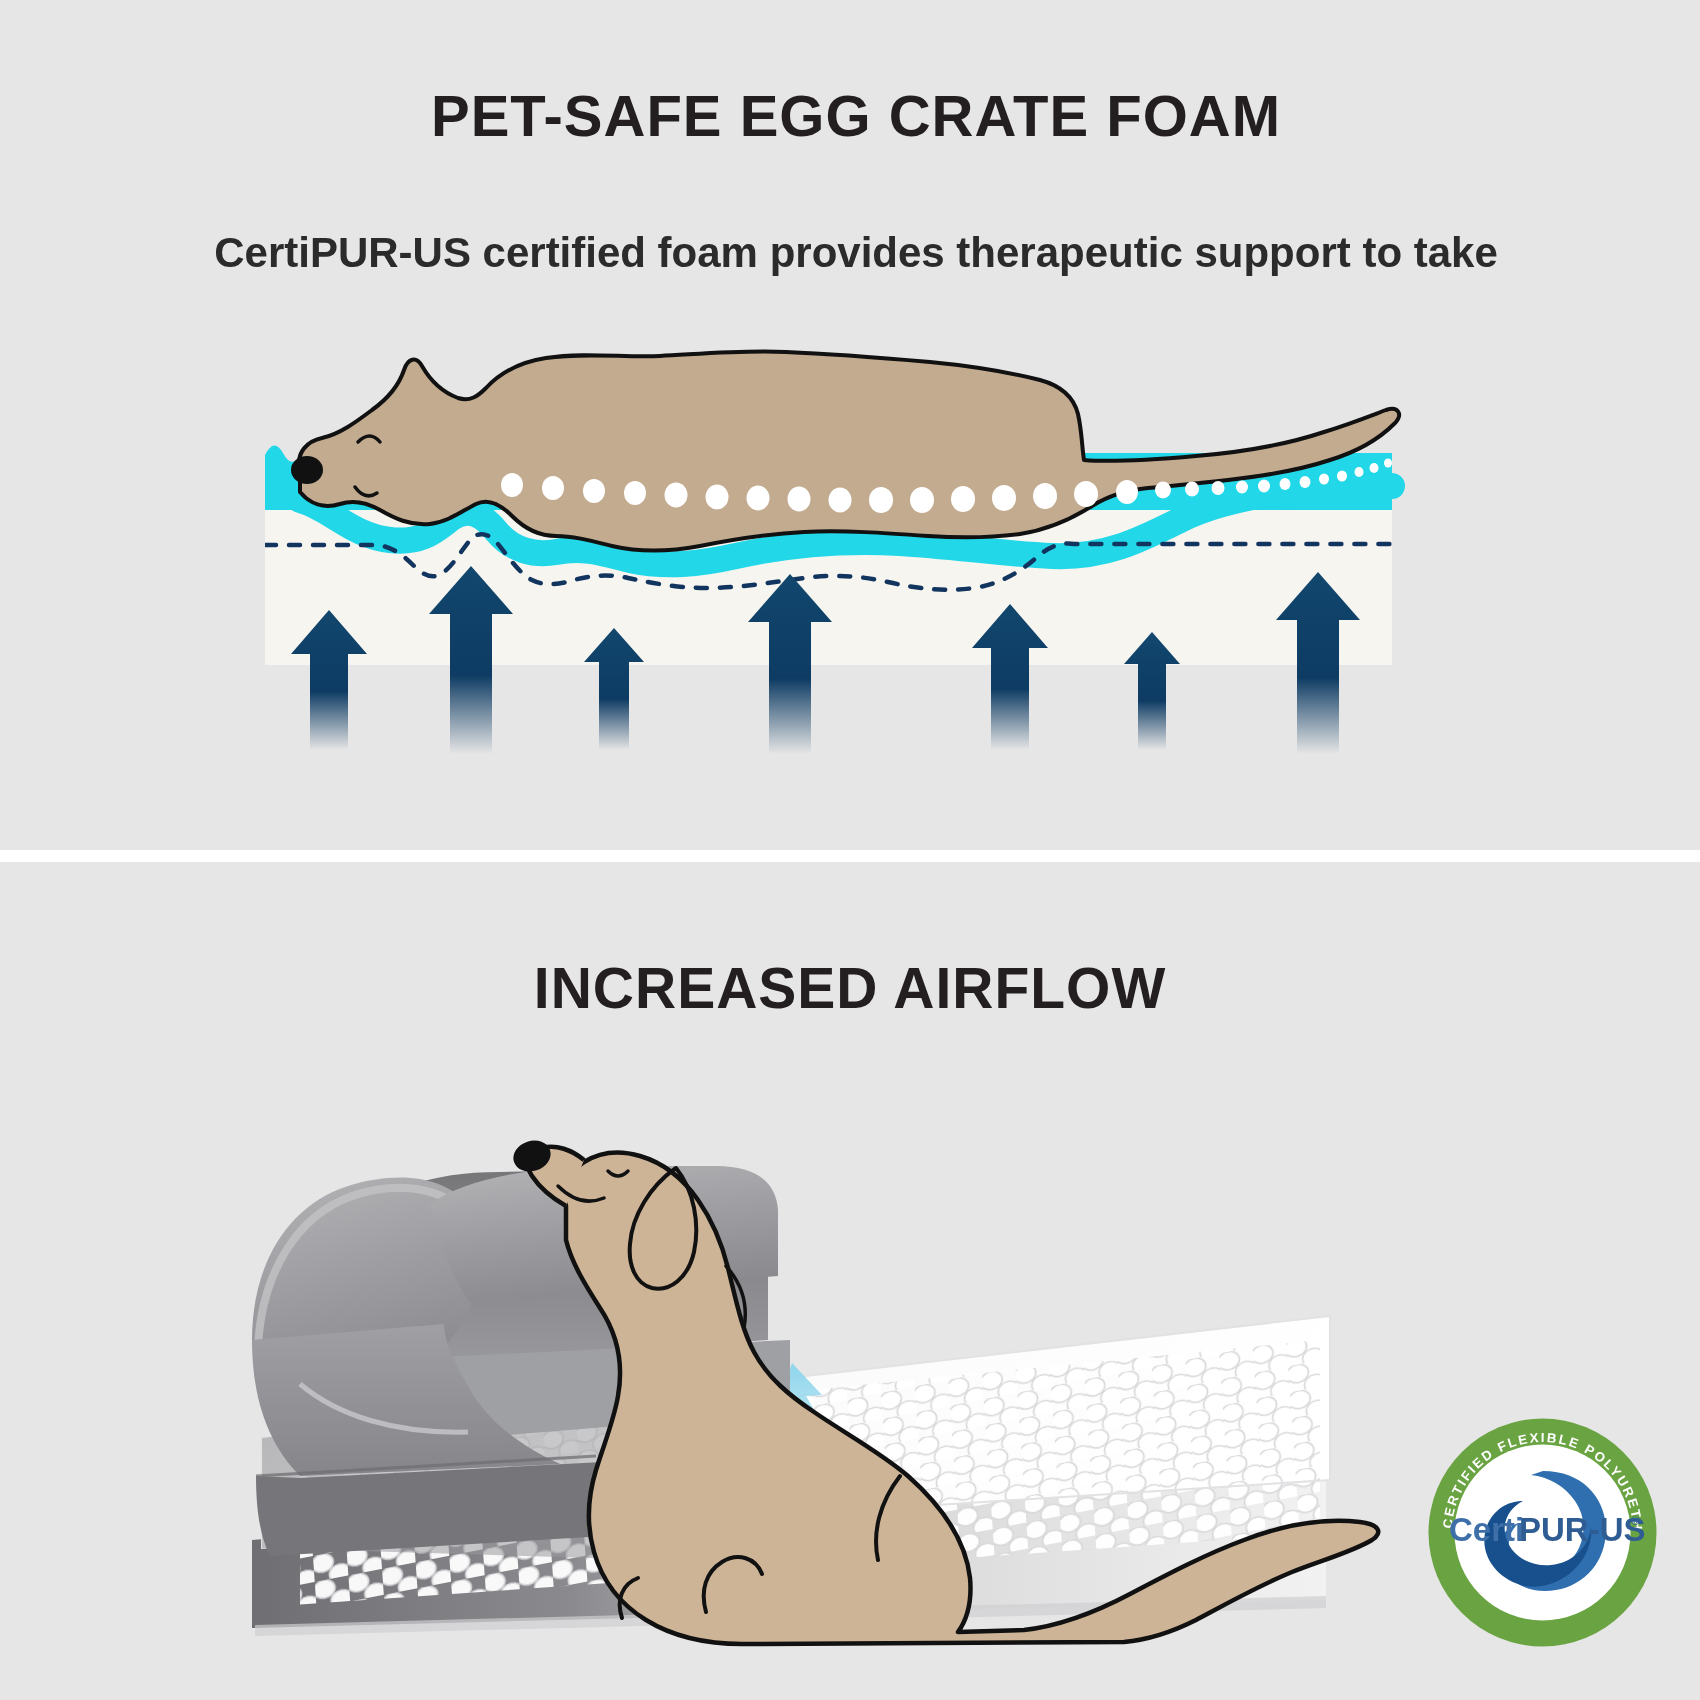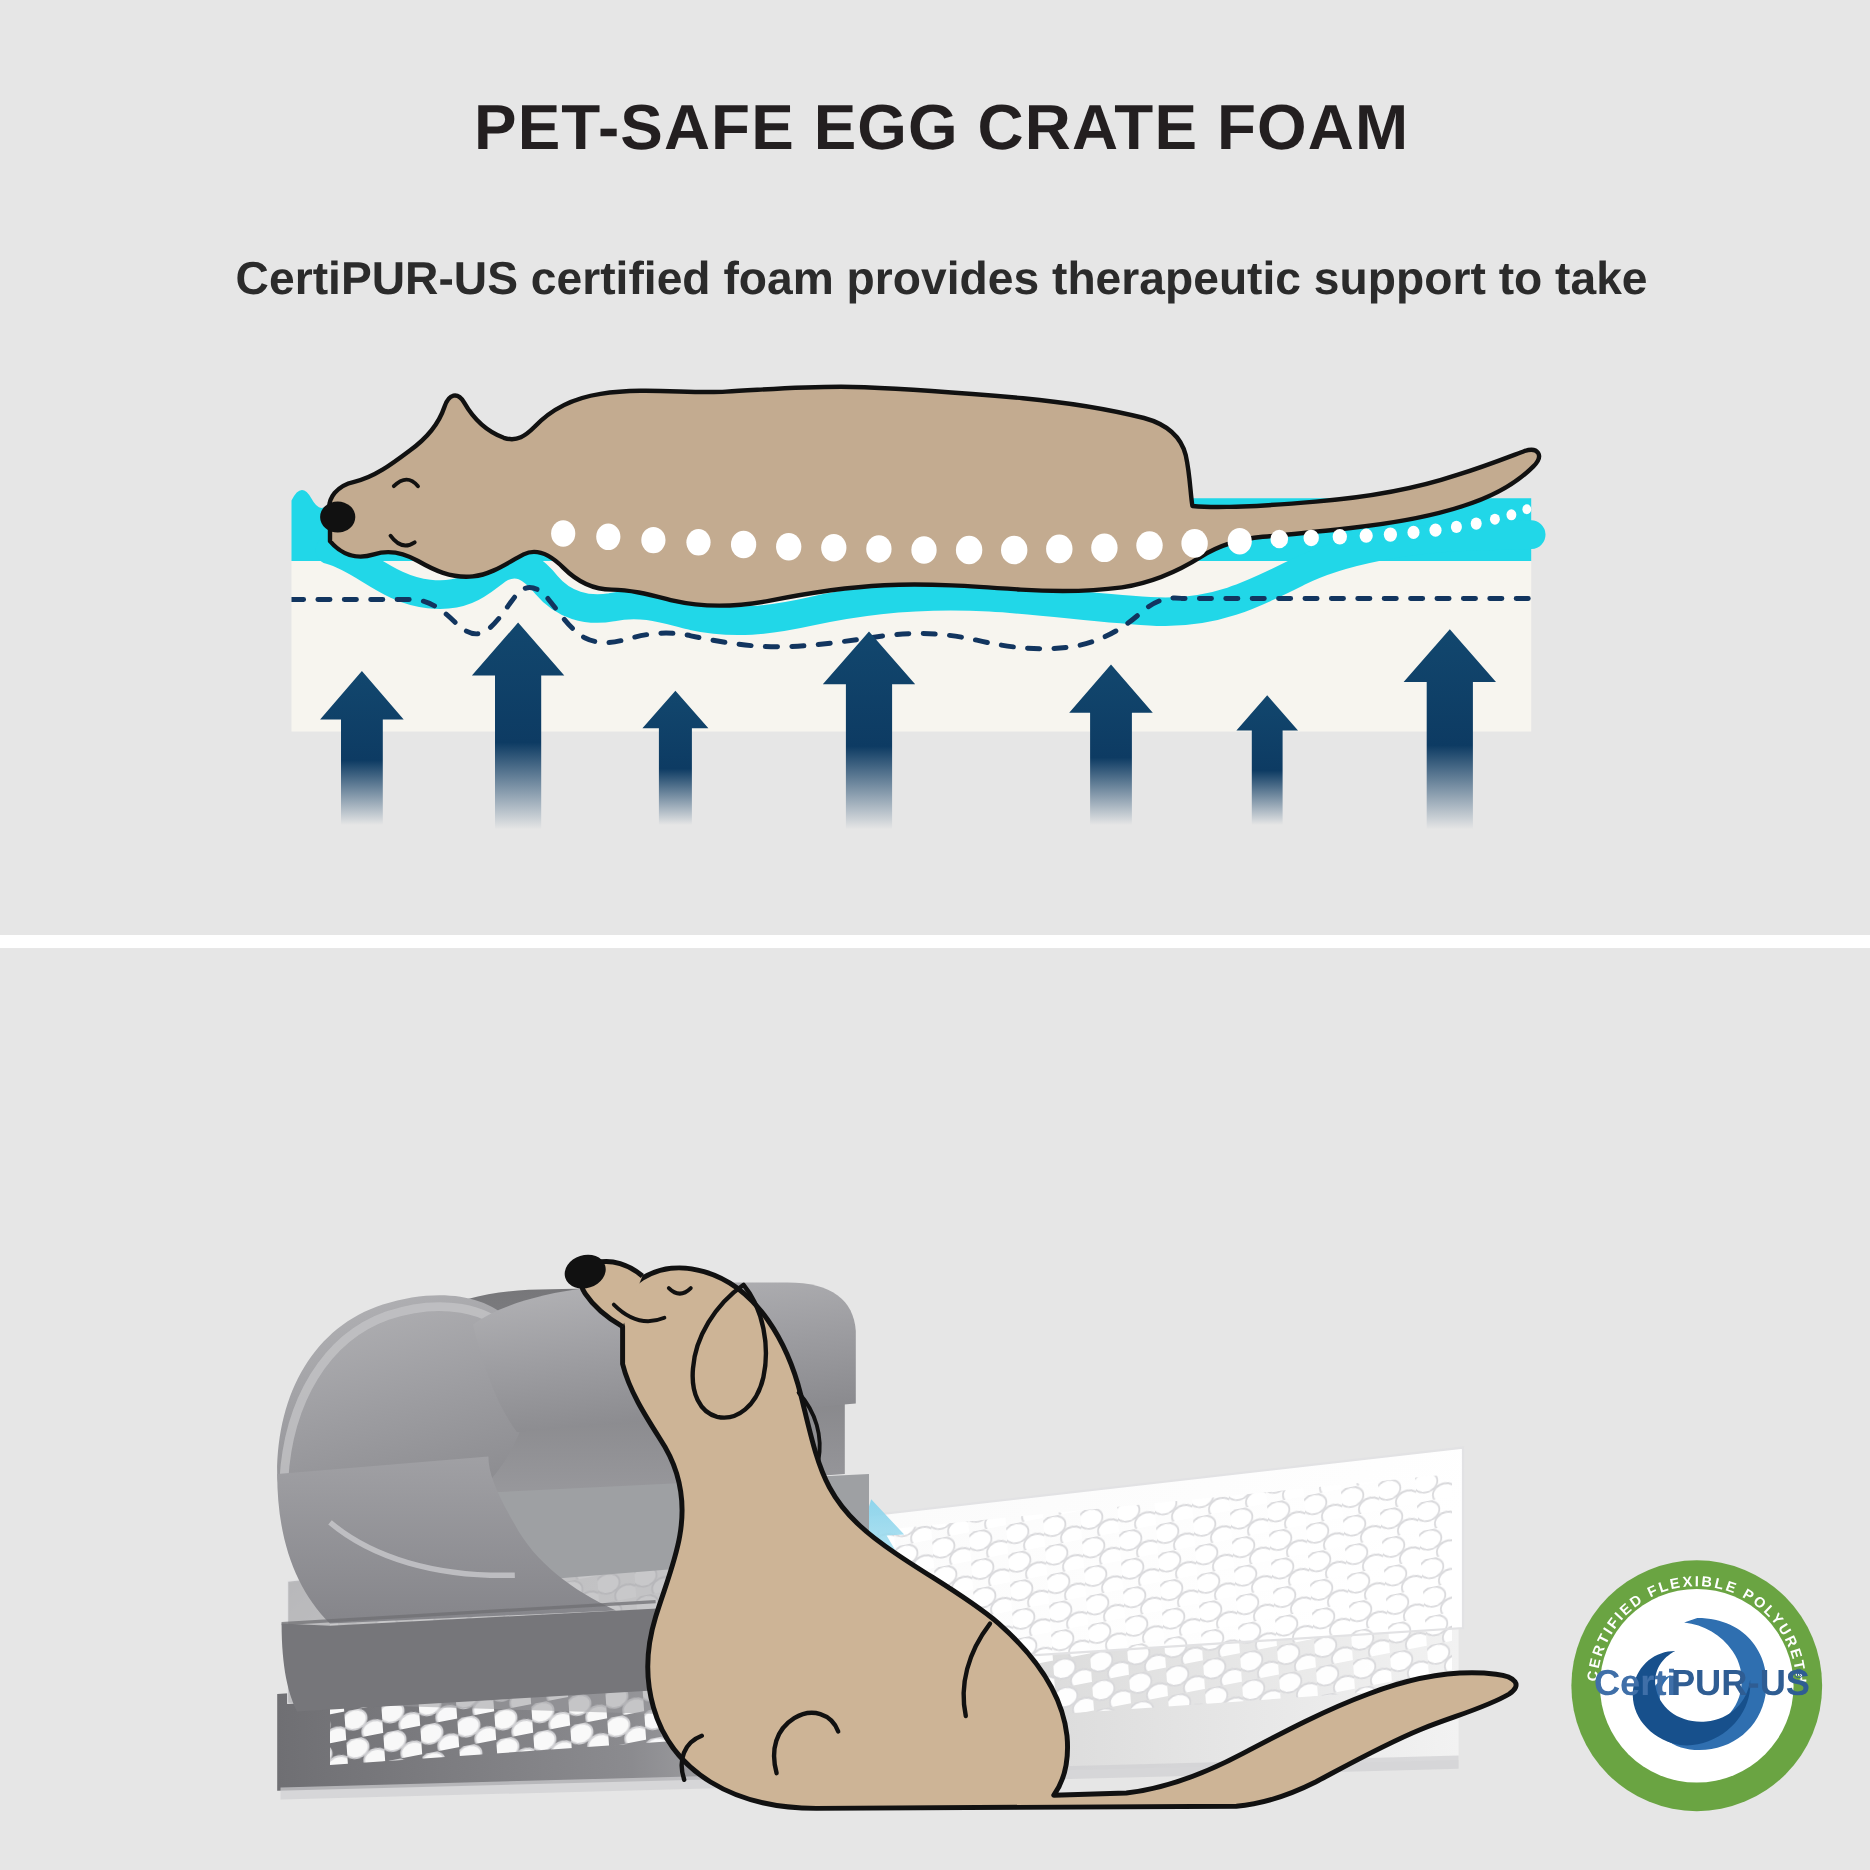--- a/index.html
+++ b/index.html
@@ -192,20 +192,21 @@
           <path d="M1318 232 l42 48 h-21 v134 h-42 v-134 h-21 Z" fill="url(#arrowGrad)"></path>
         </g>
       </g>
     </svg>
   </div>
 
   <div class="divider"></div>
 
   <div class="panel-bottom"></div>
 
+  <div class="title t2">INCREASED AIRFLOW</div>
 
   <svg class="illo-bottom" viewBox="0 0 1700 620">
     <defs>
       <linearGradient id="bolsterTop" x1="0" y1="0" x2="0.3" y2="1">
         <stop offset="0%" stop-color="#b4b4b7"></stop>
         <stop offset="55%" stop-color="#9d9da1"></stop>
         <stop offset="100%" stop-color="#8b8b8f"></stop>
       </linearGradient>
       <linearGradient id="bolsterInner" x1="0" y1="0" x2="0" y2="1">
         <stop offset="0%" stop-color="#767679"></stop>

